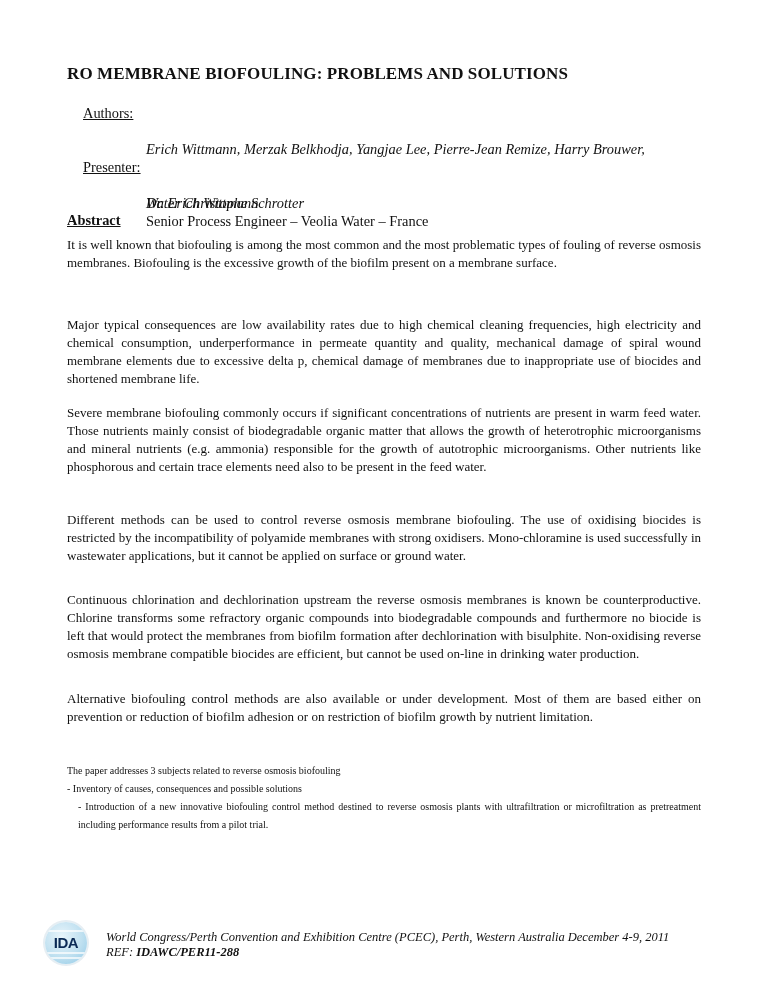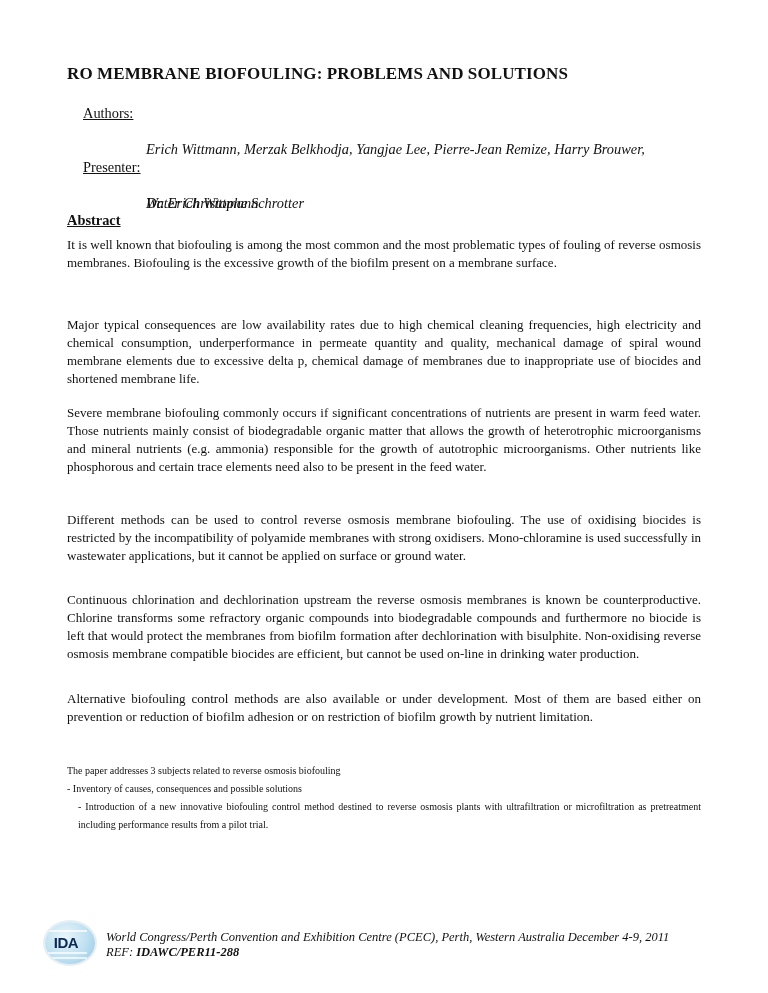--- a/index.html
+++ b/index.html
@@ -26,21 +26,20 @@
     text-align-last: left;
   }
   .list-block { position: absolute; left: 0; width: 634px; font-size: 10px; line-height: 18px; text-align: justify; }
   .list-block div { text-align: justify; }
   .footer { position: absolute; left: 0; top: 918px; width: 768px; height: 50px; }
   .logo {
     position: absolute; left: 45px; top: 4px; width: 42px; height: 42px; border-radius: 50%;
     background: radial-gradient(circle at 40% 35%, #e9f5fb 0%, #bfe0f0 55%, #8ec8e6 100%);
     box-shadow: 0 0 0 2px #e6eef3;
     overflow: hidden;
-    padding-left: 8px;
   }
   .logo .stripe { position: absolute; left: 0; width: 42px; height: 2px; background: rgba(255,255,255,0.7); }
   .logo-text {
     position: absolute; left: 0; top: 12px; width: 42px; text-align: center;
     font-family: "Liberation Sans", sans-serif; font-weight: bold; font-size: 15px; color: #0b2a55;
     letter-spacing: -0.5px;
   }
   .footer-line1 {
     position: absolute; left: 106px; top: 12px; width: 600px;
     font-size: 12.5px; font-style: italic; white-space: nowrap;
@@ -62,20 +61,21 @@
     <div class="meta-value">
       <div class="italic">Erich Wittmann, Merzak Belkhodja, Yangjae Lee, Pierre-Jean Remize, Harry Brouwer,</div>
       <div class="italic">Water Christophe Schrotter</div>
     </div>
   </div>
 
   <div class="meta-row" style="top:158px;">
     <span class="meta-label">Presenter:</span>
     <div class="meta-value">
       <div class="italic">Dr. Erich Wittmann</div>
+      <div>Senior Process Engineer – Veolia Water – France</div>
     </div>
   </div>
 
   <div class="abstract-head">Abstract</div>
 
   <div class="para" style="top:236px;">It is well known that biofouling is among the most common and the most problematic types of fouling of reverse osmosis membranes. Biofouling is the excessive growth of the biofilm present on a membrane surface.</div>
   <div class="para" style="top:316px;">Major typical consequences are low availability rates due to high chemical cleaning frequencies, high electricity and chemical consumption, underperformance in permeate quantity and quality, mechanical damage of spiral wound membrane elements due to excessive delta p, chemical damage of membranes due to inappropriate use of biocides and shortened membrane life.</div>
   <div class="para" style="top:404px;">Severe membrane biofouling commonly occurs if significant concentrations of nutrients are present in warm feed water. Those nutrients mainly consist of biodegradable organic matter that allows the growth of heterotrophic microorganisms and mineral nutrients (e.g. ammonia) responsible for the growth of autotrophic microorganisms. Other nutrients like phosphorous and certain trace elements need also to be present in the feed water.</div>
   <div class="para" style="top:511px;">Different methods can be used to control reverse osmosis membrane biofouling. The use of oxidising biocides is restricted by the incompatibility of polyamide membranes with strong oxidisers. Mono-chloramine is used successfully in wastewater applications, but it cannot be applied on surface or ground water.</div>
   <div class="para" style="top:591px;">Continuous chlorination and dechlorination upstream the reverse osmosis membranes is known be counterproductive. Chlorine transforms some refractory organic compounds into biodegradable compounds and furthermore no biocide is left that would protect the membranes from biofilm formation after dechlorination with bisulphite. Non-oxidising reverse osmosis membrane compatible biocides are efficient, but cannot be used on-line in drinking water production.</div>

